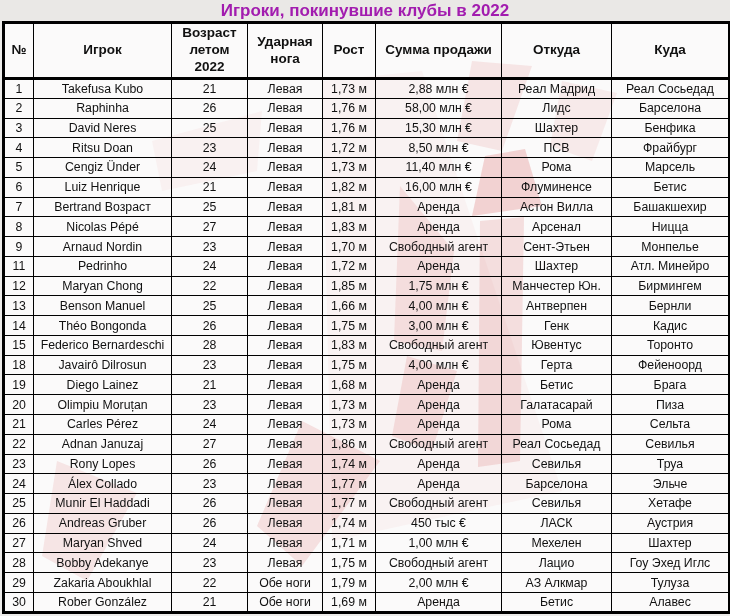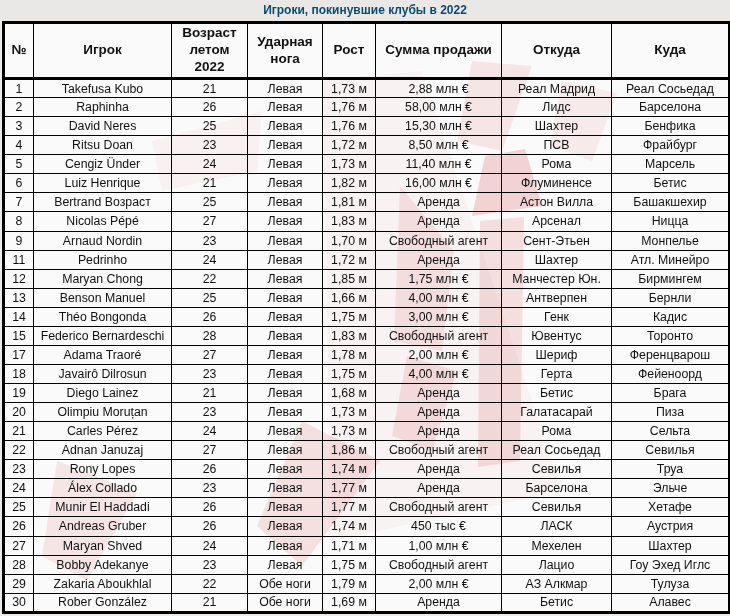--- a/index.html
+++ b/index.html
@@ -14,23 +14,23 @@
     width: 730px;
     height: 616px;
     background: #edecea;
   }
   .title-band {
     position: relative;
     z-index: 3;
     height: 21px;
     line-height: 21px;
     text-align: center;
-    font-size: 12px;
+    font-size: 17px;
     font-weight: bold;
-    color: #0c4a6e;
+    color: #a21caf;
     background: #eae8e6;
   }
   .table-wrap {
     position: absolute;
     top: 21px;
     left: 2px;
     right: 2px;
     bottom: 2px;
     background: #fbfafa;
   }
@@ -256,30 +256,20 @@
             <td>15</td>
             <td>Federico Bernardeschi</td>
             <td>28</td>
             <td>Левая</td>
             <td>1,83 м</td>
             <td>Свободный агент</td>
             <td>Ювентус</td>
             <td>Торонто</td>
           </tr>
           <tr>
-            <td>17</td>
-            <td>Adama Traoré</td>
-            <td>27</td>
-            <td>Левая</td>
-            <td>1,78 м</td>
-            <td>2,00 млн €</td>
-            <td>Шериф</td>
-            <td>Ференцварош</td>
-          </tr>
-          <tr>
             <td>18</td>
             <td>Javairô Dilrosun</td>
             <td>23</td>
             <td>Левая</td>
             <td>1,75 м</td>
             <td>4,00 млн €</td>
             <td>Герта</td>
             <td>Фейеноорд</td>
           </tr>
           <tr>

